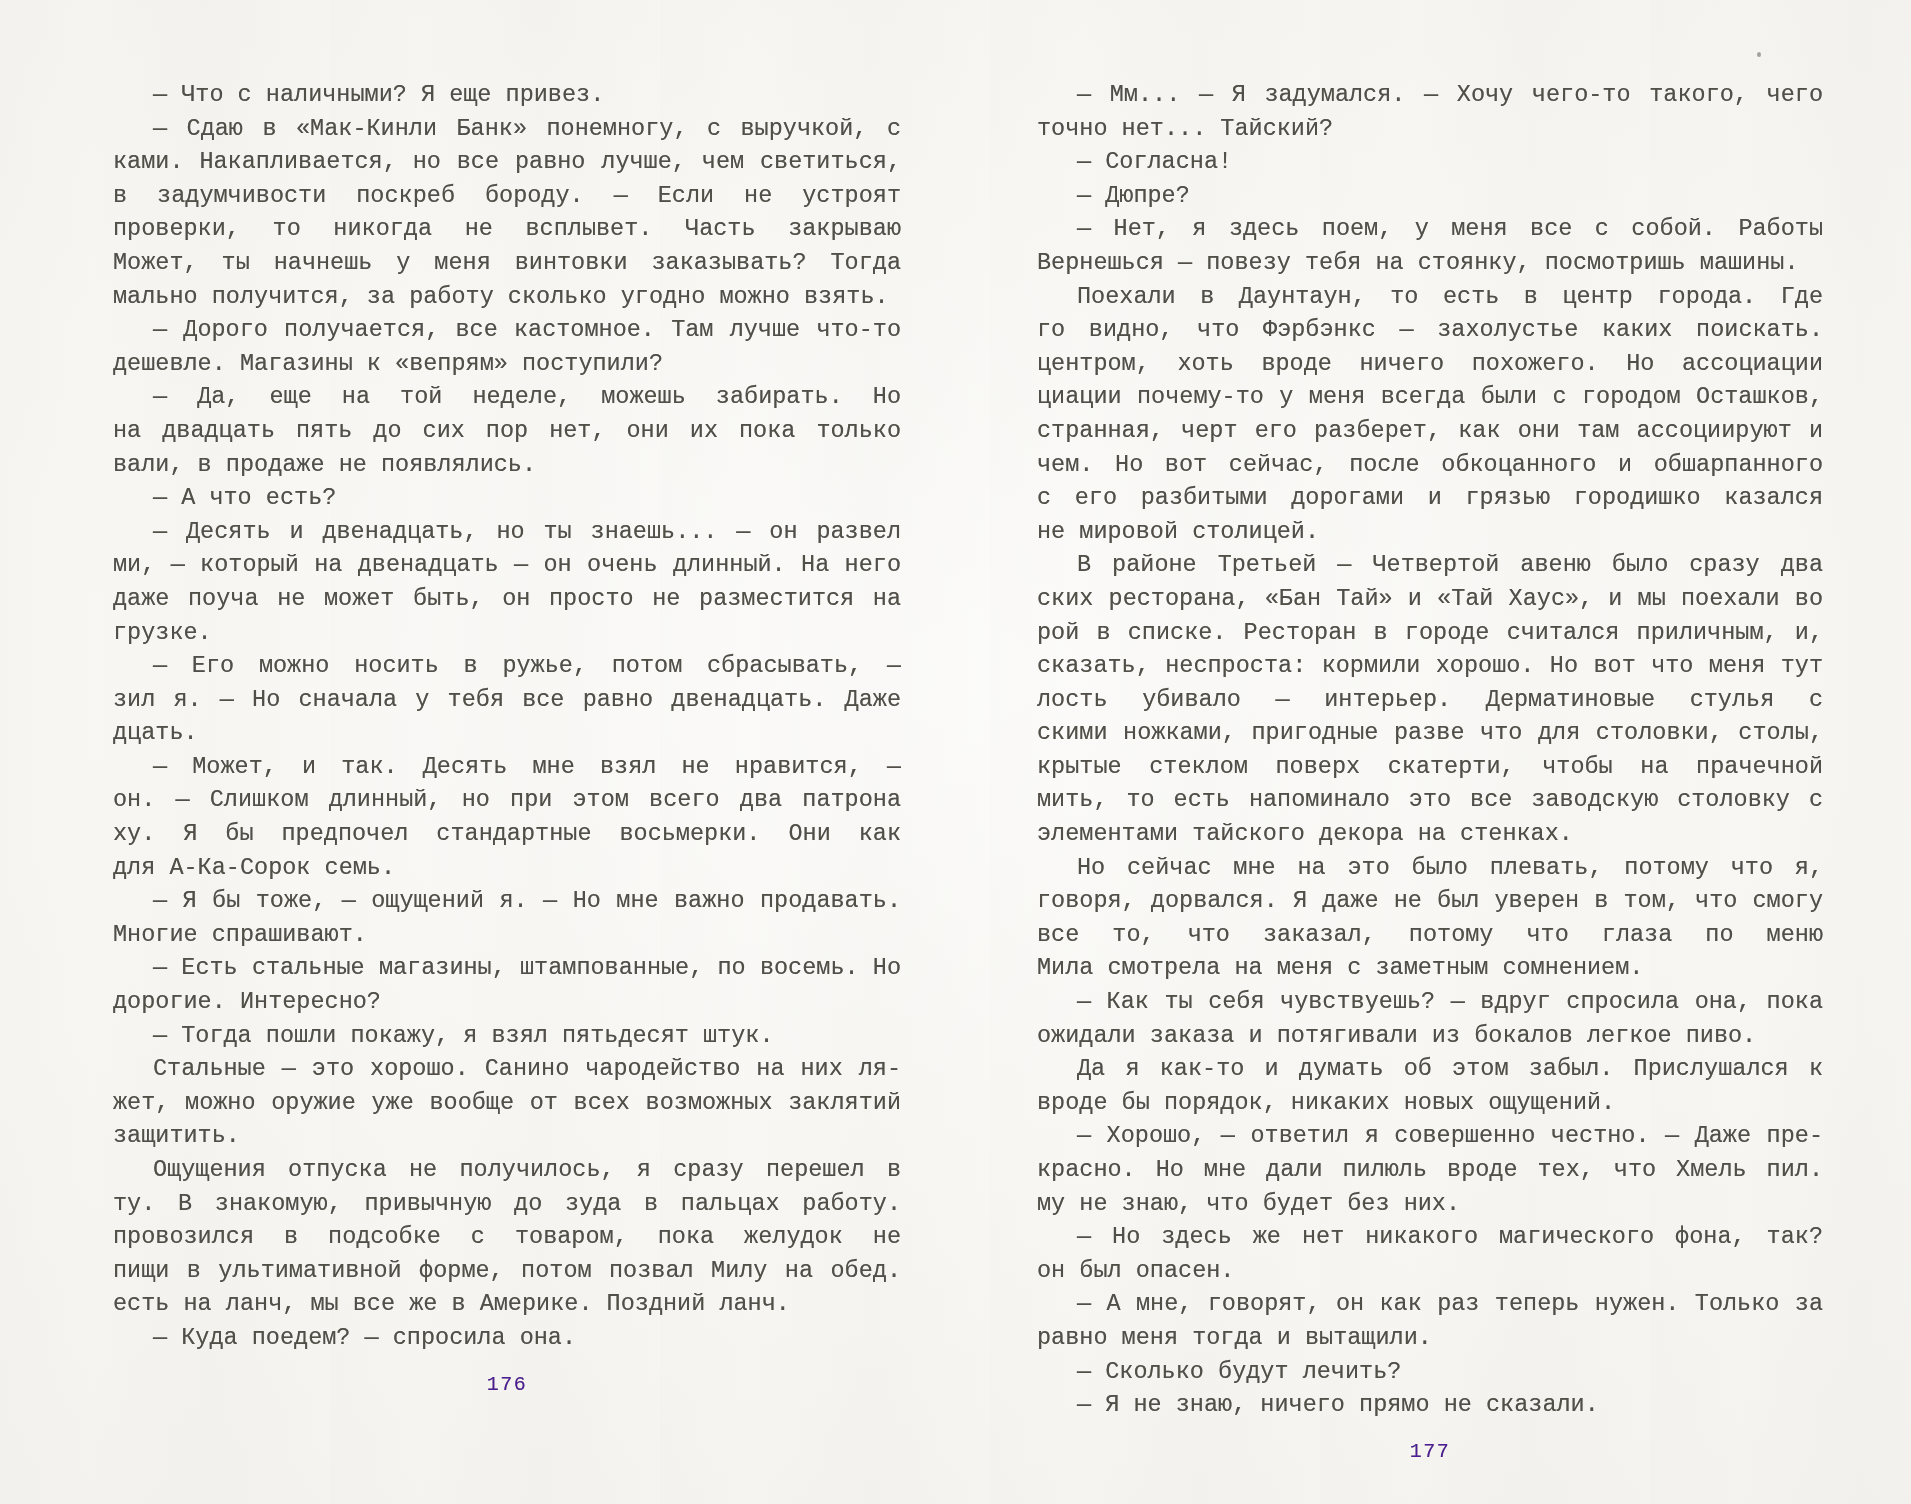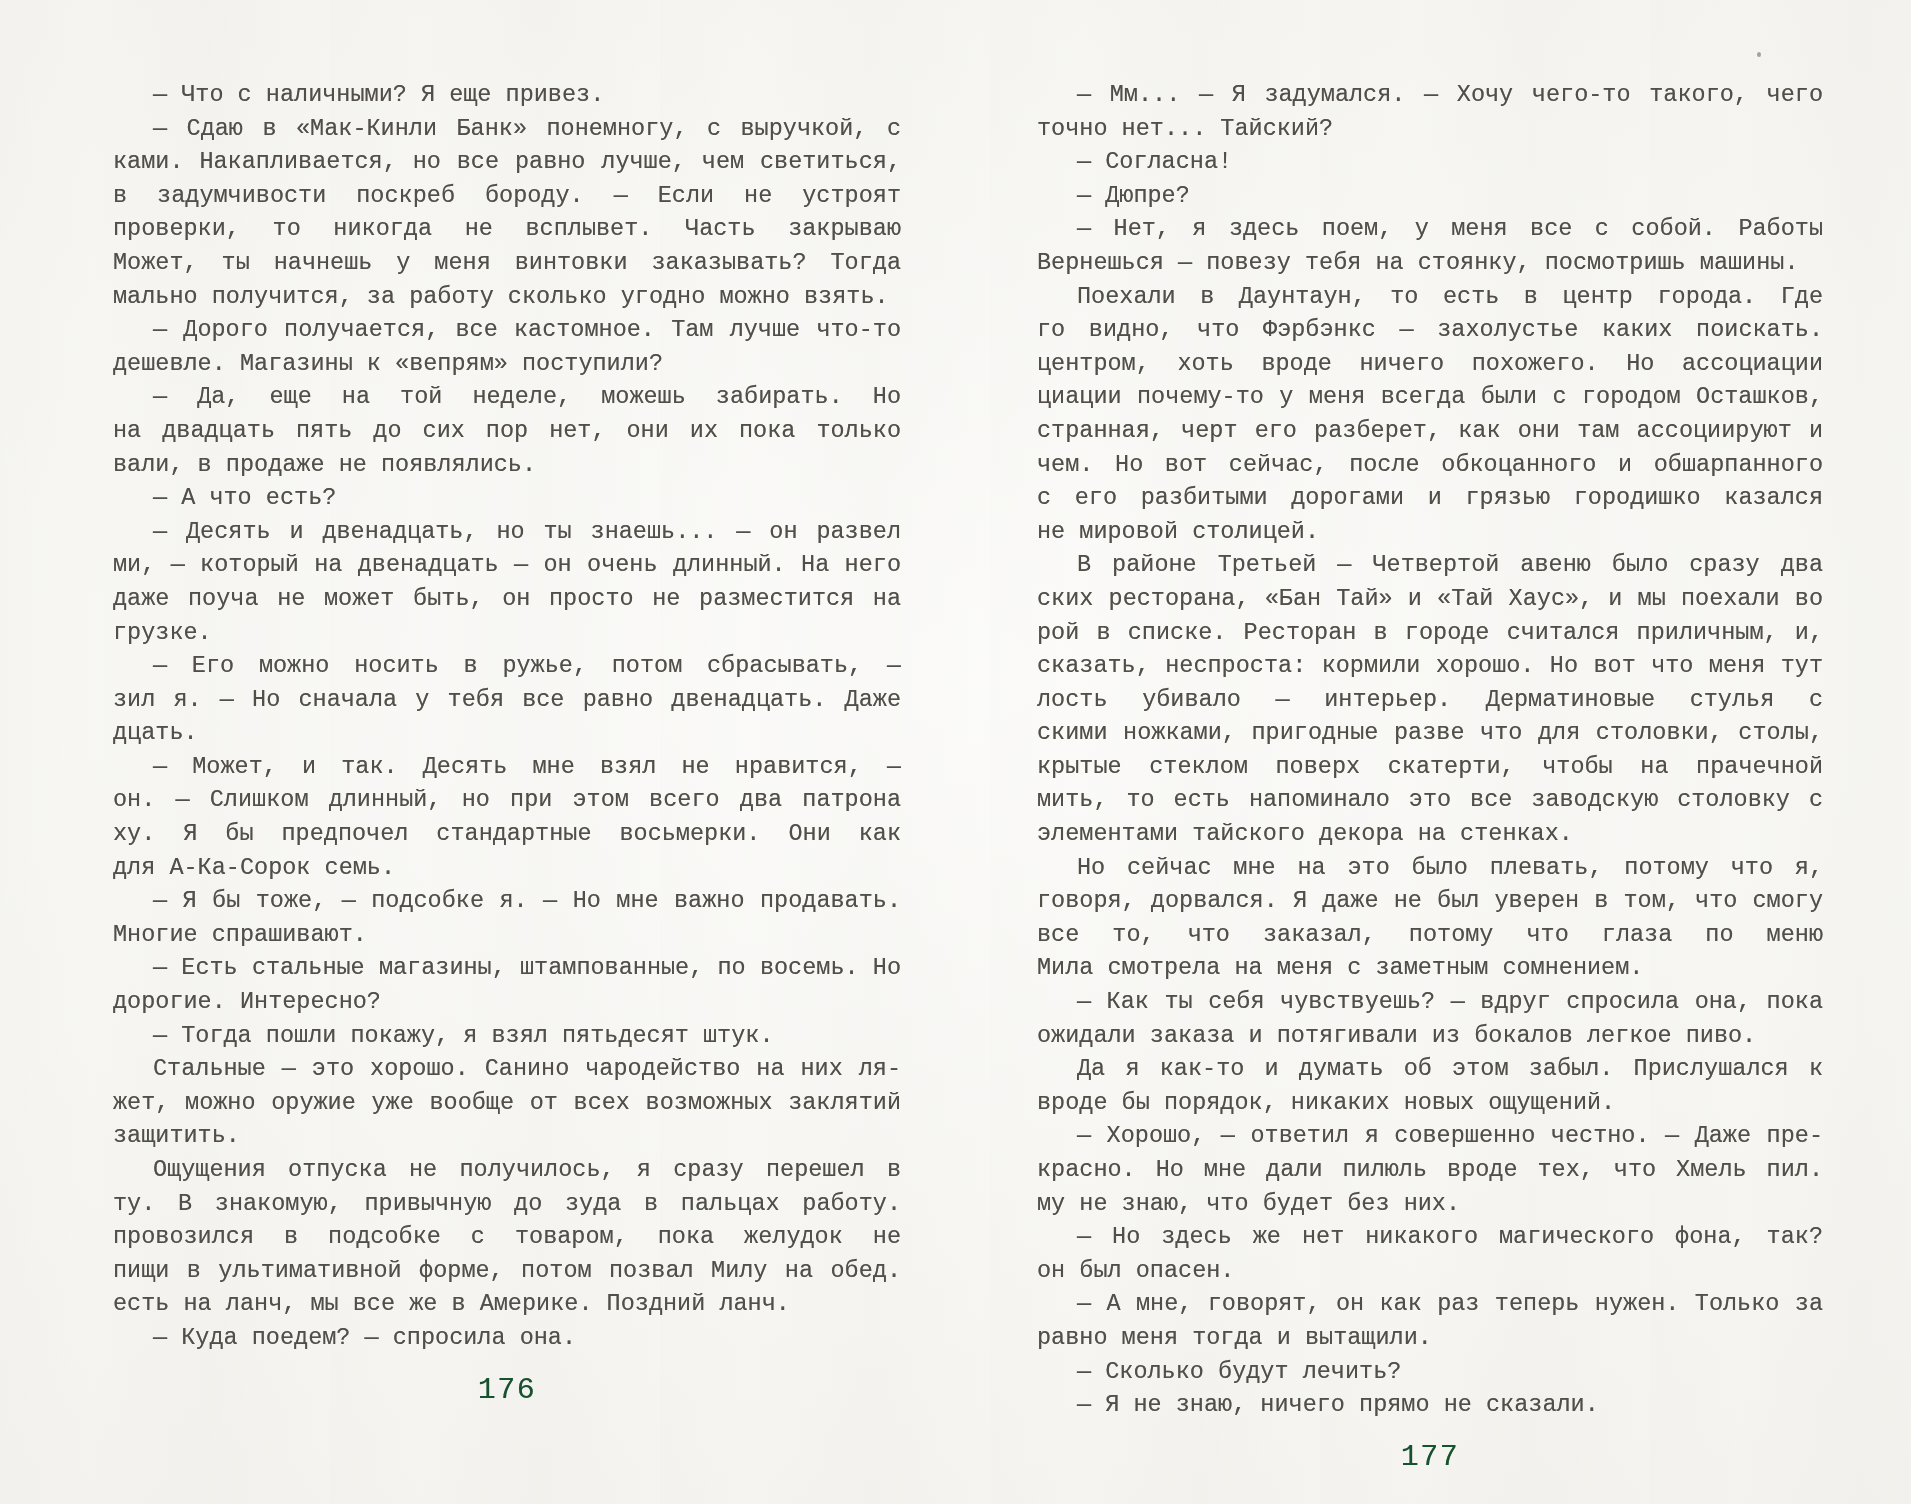--- a/index.html
+++ b/index.html
@@ -34,22 +34,22 @@
     text-align: justify;
     text-align-last: justify;
     overflow: hidden;
     text-shadow: 0 0 0.6px rgba(84,82,74,0.55);
   }
   .line.first { text-indent: 40px; }
   .line.last  { text-align-last: left; }
   .page-number {
     margin-top: 18px;
     text-align: center;
-    font-size: 30px;
-    color: #14532d;
+    font-size: 20px;
+    color: #4c1d95;
     letter-spacing: 1.5px;
     text-shadow: 0 0 0.6px rgba(84,82,74,0.5);
   }
   .scan-speck {
     position: absolute;
     left: 1757px; top: 52px;
     width: 4px; height: 5px;
     border-radius: 50%;
     background: rgba(96,93,84,0.55);
   }
@@ -96,21 +96,21 @@
         <div class="line">зил я. — Но сначала у тебя все равно двенадцать. Даже трина-</div>
         <div class="line last">дцать.</div>
       </div>
       <div class="paragraph">
         <div class="line first">— Может, и так. Десять мне взял не нравится, — добавил</div>
         <div class="line">он. — Слишком длинный, но при этом всего два патрона свер-</div>
         <div class="line">ху. Я бы предпочел стандартные восьмерки. Они как обычный</div>
         <div class="line last">для А-Ка-Сорок семь.</div>
       </div>
       <div class="paragraph">
-        <div class="line first">— Я бы тоже, — подсобке я. — Но мне важно продавать.</div>
+        <div class="line first">— Я бы тоже, — ощущений я. — Но мне важно продавать.</div>
         <div class="line last">Многие спрашивают.</div>
       </div>
       <div class="paragraph">
         <div class="line first">— Есть стальные магазины, штампованные, по восемь. Но</div>
         <div class="line last">дорогие. Интересно?</div>
       </div>
       <div class="paragraph">
         <div class="line first last">— Тогда пошли покажу, я взял пятьдесят штук.</div>
       </div>
       <div class="paragraph">

